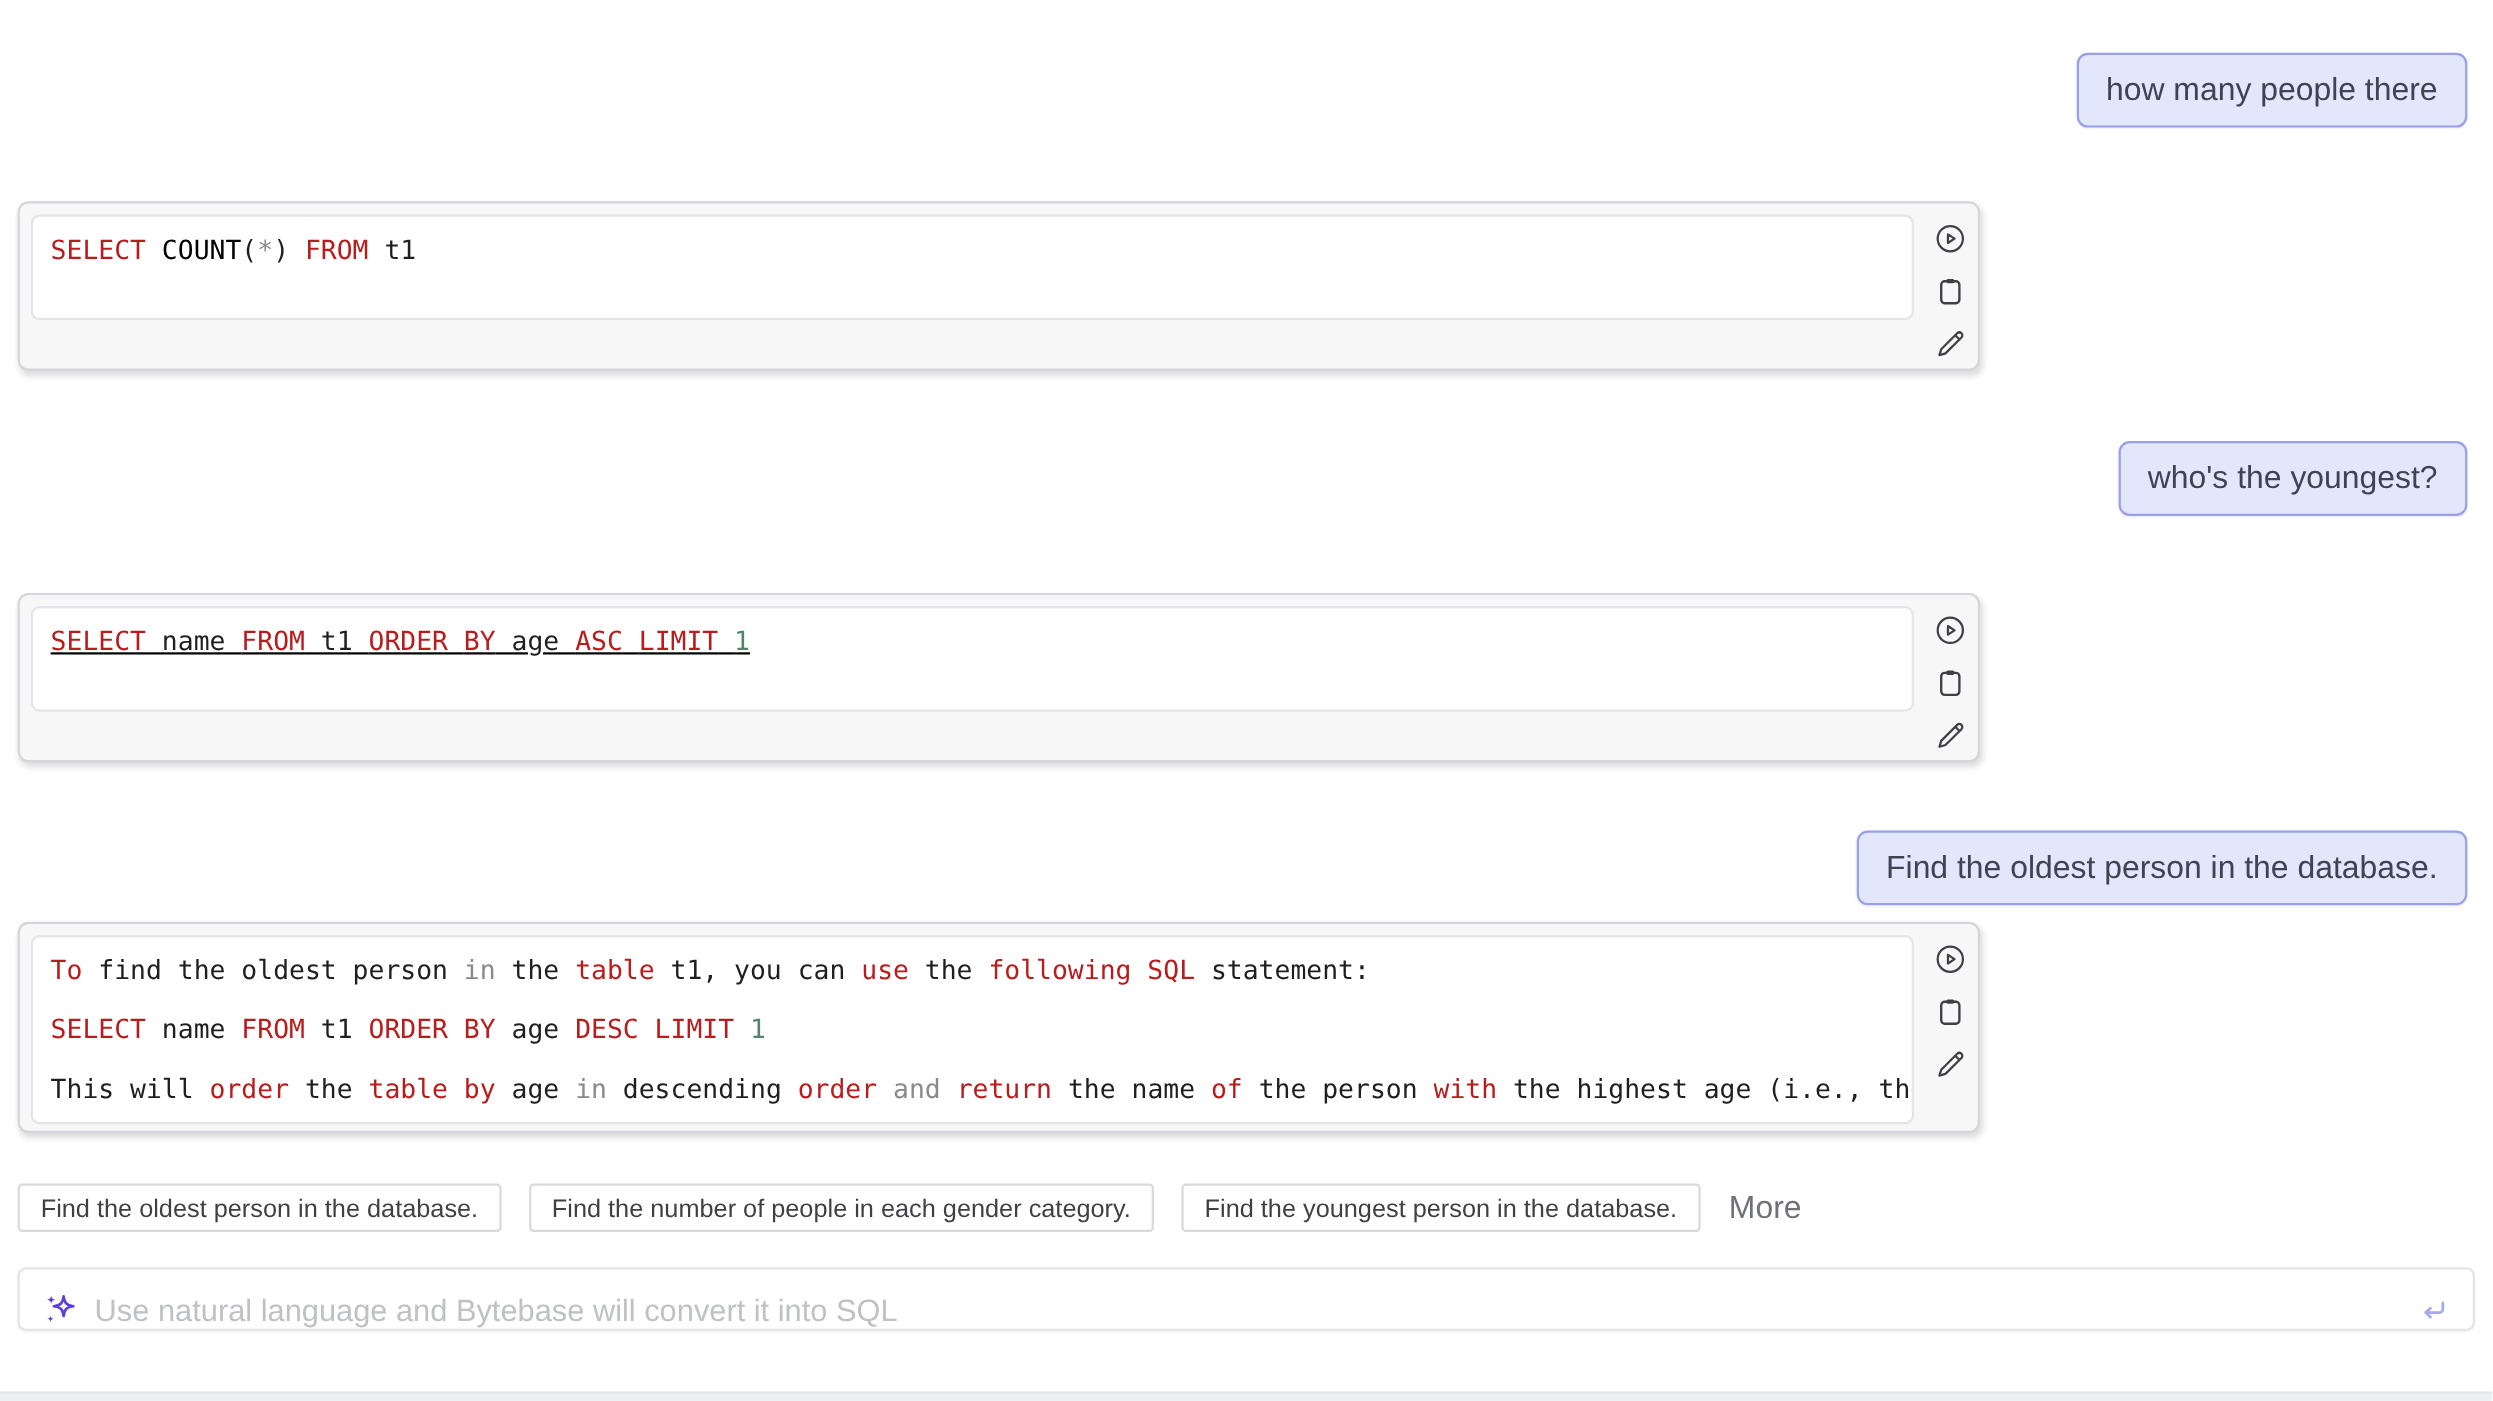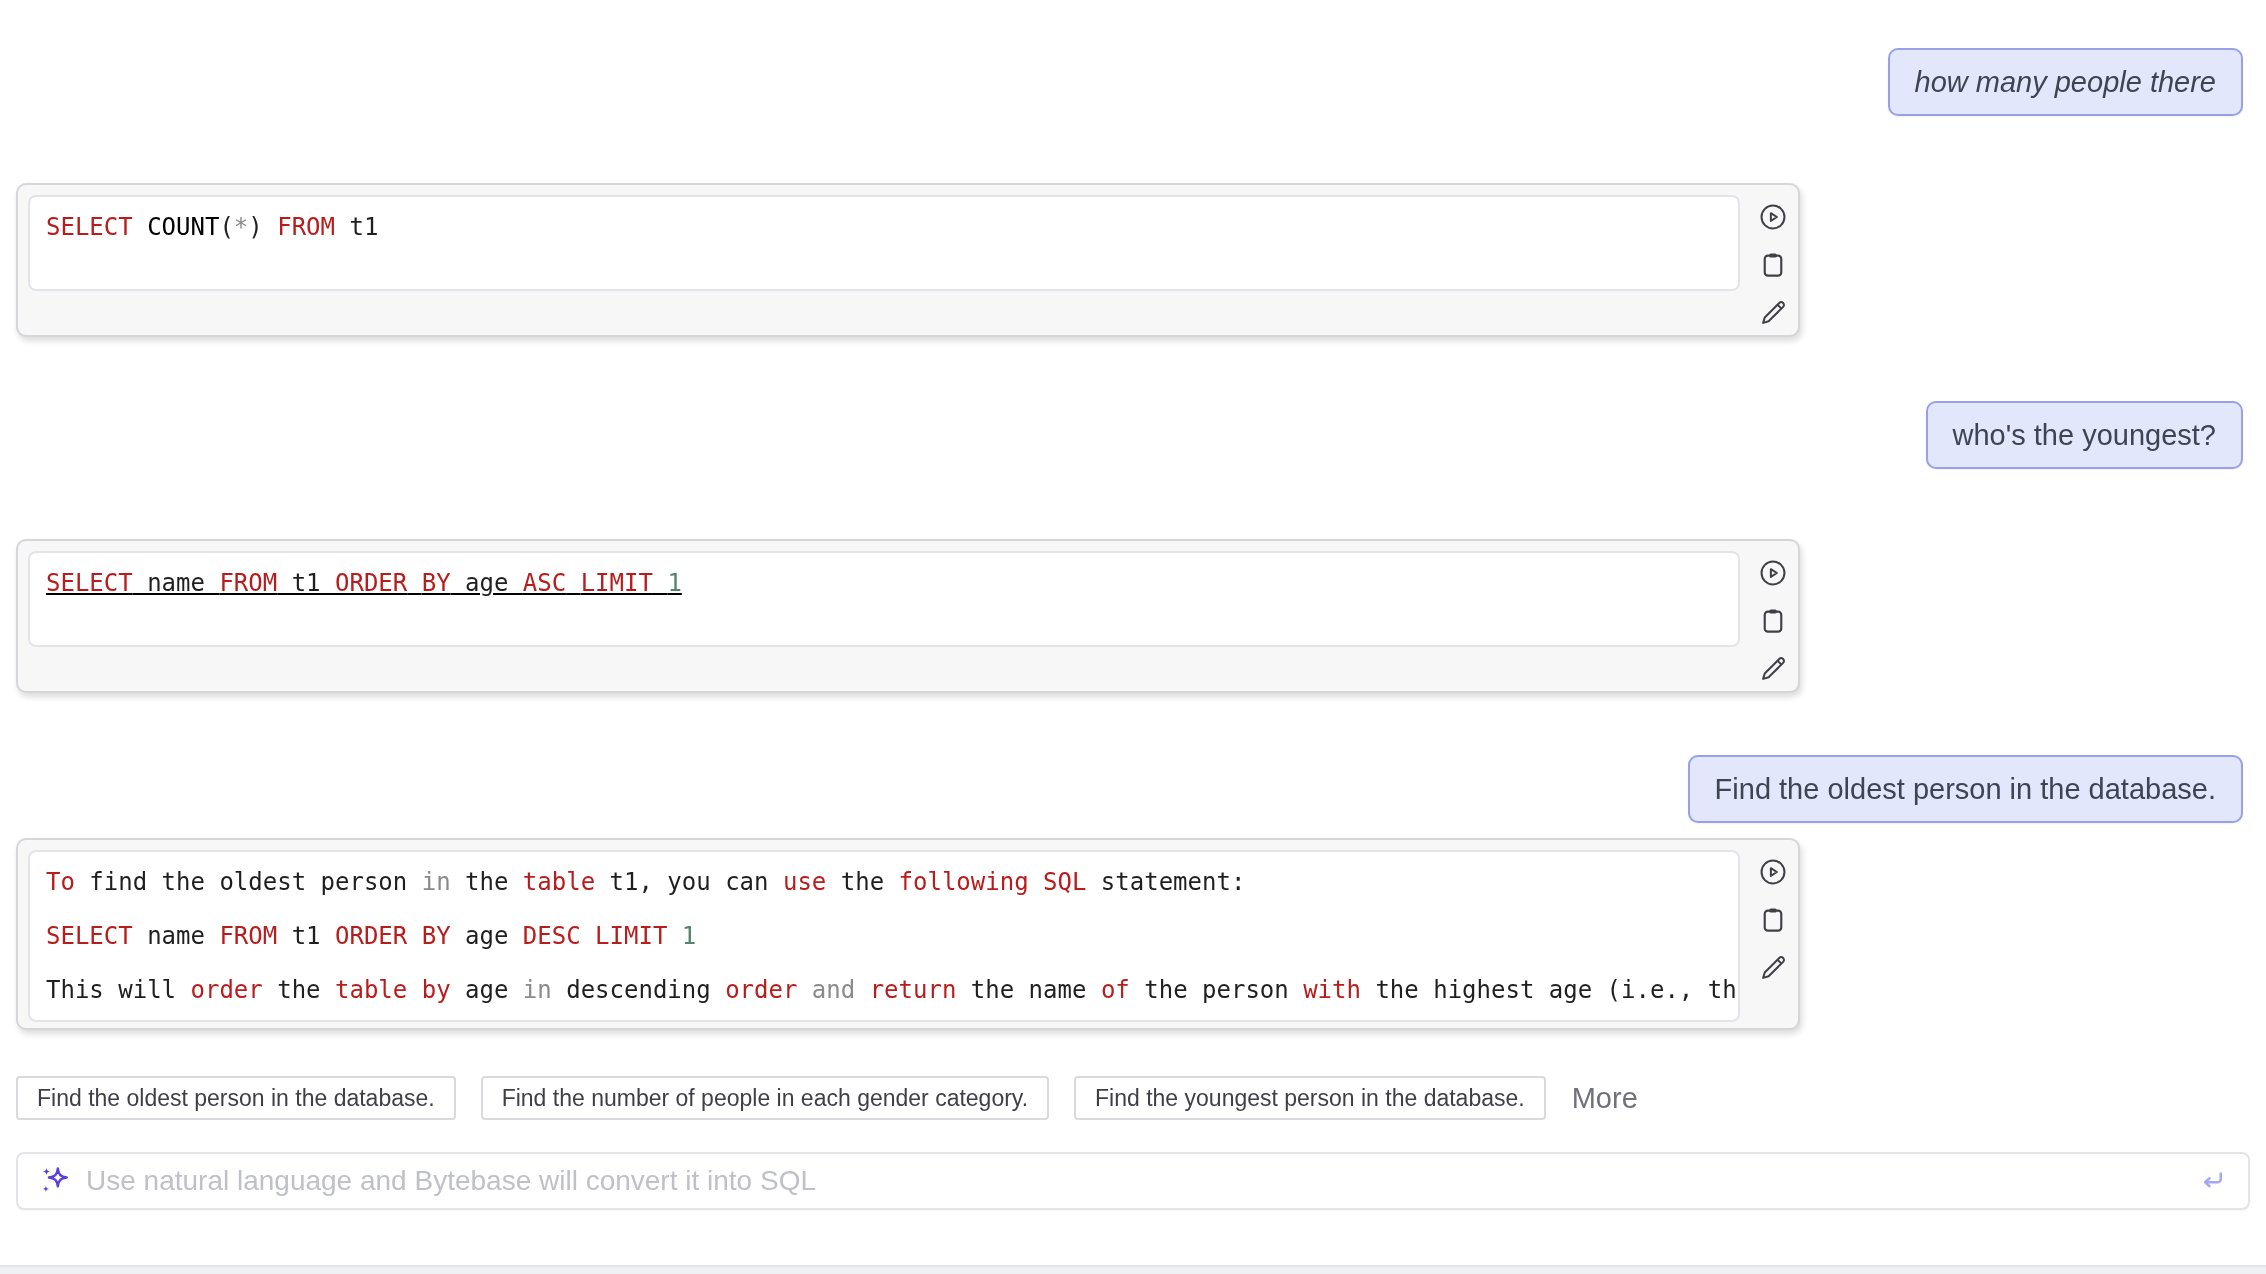--- a/index.html
+++ b/index.html
@@ -8,21 +8,21 @@
 
   .page {
     position: relative;
     width: 2266px;
     height: 1274px;
     background: #ffffff;
     overflow: hidden;
   }
 
   .thread { display: flex; flex-direction: column; align-items: flex-start; }
-  .thread > :nth-child(1) { margin-top: 48px; font-style: italic; }
+  .thread > :nth-child(1) { margin-top: 48px; }
   .thread > :nth-child(2) { margin-top: 67px; }
   .thread > :nth-child(3) { margin-top: 64px; }
   .thread > :nth-child(4) { margin-top: 70px; text-decoration: underline; }
   .thread > :nth-child(5) { margin-top: 62px; }
   .thread > :nth-child(6) { margin-top: 69px; }
 
   
   .bubble {
     align-self: flex-end;
     margin-right: 23px;
@@ -123,21 +123,21 @@
 
   
   .composer {
     margin: 32px 16px 0 16px;
     width: 2234px;
     height: 58px;
     border: 2px solid #e4e4e8;
     border-radius: 8px;
     background: #ffffff;
     display: flex;
-    align-items: center;
+    align-items: flex-end;
     padding: 0 20px;
     box-shadow: 0 1px 2px rgba(0,0,0,0.04);
   }
   .sparkle { width: 34px; height: 34px; color: #5a40d8; flex: 0 0 auto; }
   .composer input {
     flex: 1;
     margin-left: 14px;
     border: none;
     outline: none;
     font-family: "Liberation Sans", sans-serif;

